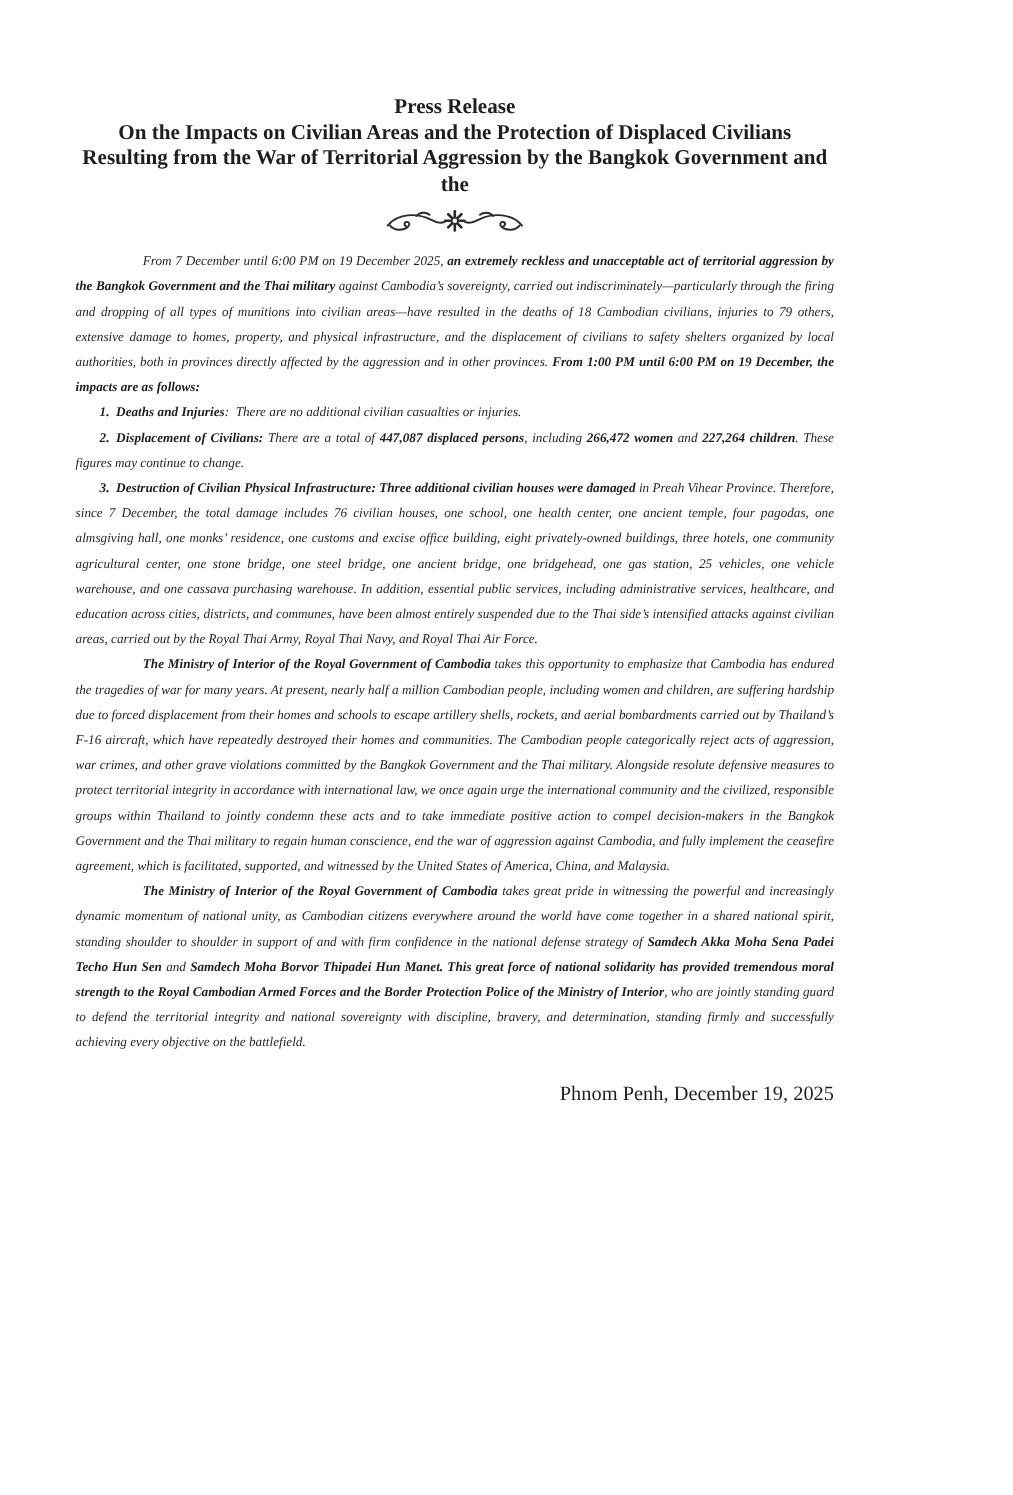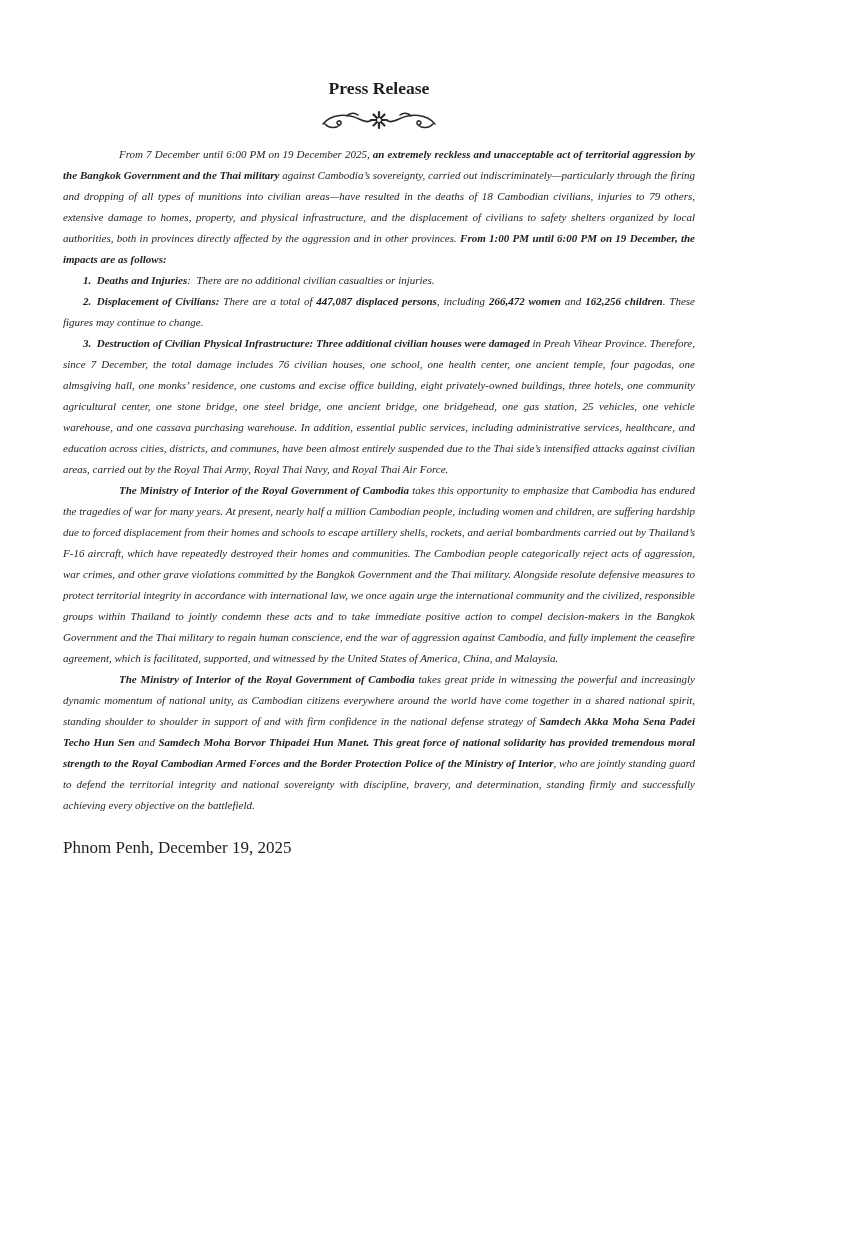--- a/index.html
+++ b/index.html
@@ -30,32 +30,35 @@
     line-height: 21px;
     text-align: justify;
     text-justify: inter-word;
     font-style: italic;
   }
   .para { margin: 0; padding: 0; }
   .para-body { text-indent: 56px; }
   .para-list { text-indent: 20px; }
   .b { font-weight: 700; }
   .dateline {
+    text-align: right;
     font-size: 17px;
     margin-top: 22px;
   }
 </style>
 </head>
 <body>
 
 <div class="page">
   <div class="content">
 
     <header class="title">
       <div>Press Release</div>
+      <div>On the Impacts on Civilian Areas and the Protection of Displaced Civilians</div>
+      <div>Resulting from the War of Territorial Aggression by the Bangkok Government and the</div>
     </header>
 
     <div class="ornament">
       <svg width="124" height="30" viewBox="0 0 124 30" aria-hidden="true">
         <g stroke="#2b2b2b" fill="none" stroke-width="1.6" stroke-linecap="round">
           <path d="M6,19 C14,9 30,8 42,14 C47,16.5 51,18 55,15"></path>
           <path d="M8,19 C12,23.5 19,23.5 23,20 C25,18 24,15.5 21.5,16 C19.5,16.5 19.5,19 21.5,19.5"></path>
           <path d="M30,11 C33,7.5 38,7.5 41,10"></path>
           <path d="M118,19 C110,9 94,8 82,14 C77,16.5 73,18 69,15"></path>
           <path d="M116,19 C112,23.5 105,23.5 101,20 C99,18 100,15.5 102.5,16 C104.5,16.5 104.5,19 102.5,19.5"></path>
@@ -67,21 +70,21 @@
           <line x1="56.5" y1="9.5" x2="67.5" y2="20.5"></line>
           <line x1="67.5" y1="9.5" x2="56.5" y2="20.5"></line>
         </g>
         <circle cx="62" cy="15" r="2.6" fill="#ffffff" stroke="#2b2b2b" stroke-width="1.4"></circle>
       </svg>
     </div>
 
     <main class="body-text">
         <p class="para para-body"><span>From 7 December until 6:00 PM on 19 December 2025, </span><span class="b">an extremely reckless and unacceptable act of territorial aggression by the Bangkok Government and the Thai military</span><span> against Cambodia’s sovereignty, carried out indiscriminately—particularly through the firing and dropping of all types of munitions into civilian areas—have resulted in the deaths of 18 Cambodian civilians, injuries to 79 others, extensive damage to homes, property, and physical infrastructure, and the displacement of civilians to safety shelters organized by local authorities, both in provinces directly affected by the aggression and in other provinces. </span><span class="b">From 1:00 PM until 6:00 PM on 19 December, the impacts are as follows:</span></p>
         <p class="para para-list"><span class="b">1. Deaths and Injuries</span><span>:&nbsp; There are no additional civilian casualties or injuries.</span></p>
-        <p class="para para-list"><span class="b">2. Displacement of Civilians:</span><span> There are a total of </span><span class="b">447,087 displaced persons</span><span>, including </span><span class="b">266,472 women</span><span> and </span><span class="b">162,256 children</span><span>. These figures may continue to change.</span></p>
+        <p class="para para-list"><span class="b">2. Displacement of Civilians:</span><span> There are a total of </span><span class="b">447,087 displaced persons</span><span>, including </span><span class="b">266,472 women</span><span> and </span><span class="b">227,264 children</span><span>. These figures may continue to change.</span></p>
         <p class="para para-list"><span class="b">3. Destruction of Civilian Physical Infrastructure: Three additional civilian houses were damaged</span><span> in Preah Vihear Province. Therefore, since 7 December, the total damage includes 76 civilian houses, one school, one health center, one ancient temple, four pagodas, one almsgiving hall, one monks’ residence, one customs and excise office building, eight privately-owned buildings, three hotels, one community agricultural center, one stone bridge, one steel bridge, one ancient bridge, one bridgehead, one gas station, 25 vehicles, one vehicle warehouse, and one cassava purchasing warehouse. In addition, essential public services, including administrative services, healthcare, and education across cities, districts, and communes, have been almost entirely suspended due to the Thai side’s intensified attacks against civilian areas, carried out by the Royal Thai Army, Royal Thai Navy, and Royal Thai Air Force.</span></p>
         <p class="para para-body"><span class="b">The Ministry of Interior of the Royal Government of Cambodia</span><span> takes this opportunity to emphasize that Cambodia has endured the tragedies of war for many years. At present, nearly half a million Cambodian people, including women and children, are suffering hardship due to forced displacement from their homes and schools to escape artillery shells, rockets, and aerial bombardments carried out by Thailand’s F-16 aircraft, which have repeatedly destroyed their homes and communities. The Cambodian people categorically reject acts of aggression, war crimes, and other grave violations committed by the Bangkok Government and the Thai military. Alongside resolute defensive measures to protect territorial integrity in accordance with international law, we once again urge the international community and the civilized, responsible groups within Thailand to jointly condemn these acts and to take immediate positive action to compel decision-makers in the Bangkok Government and the Thai military to regain human conscience, end the war of aggression against Cambodia, and fully implement the ceasefire agreement, which is facilitated, supported, and witnessed by the United States of America, China, and Malaysia.</span></p>
         <p class="para para-body"><span class="b">The Ministry of Interior of the Royal Government of Cambodia</span><span> takes great pride in witnessing the powerful and increasingly dynamic momentum of national unity, as Cambodian citizens everywhere around the world have come together in a shared national spirit, standing shoulder to shoulder in support of and with firm confidence in the national defense strategy of </span><span class="b">Samdech Akka Moha Sena Padei Techo Hun Sen</span><span> and </span><span class="b">Samdech Moha Borvor Thipadei Hun Manet. This great force of national solidarity has provided tremendous moral strength to the Royal Cambodian Armed Forces and the Border Protection Police of the Ministry of Interior</span><span>, who are jointly standing guard to defend the territorial integrity and national sovereignty with discipline, bravery, and determination, standing firmly and successfully achieving every objective on the battlefield.</span></p>
       </main>
 
     <div class="dateline">Phnom Penh, December 19, 2025</div>
 
   </div>
 </div>
 

